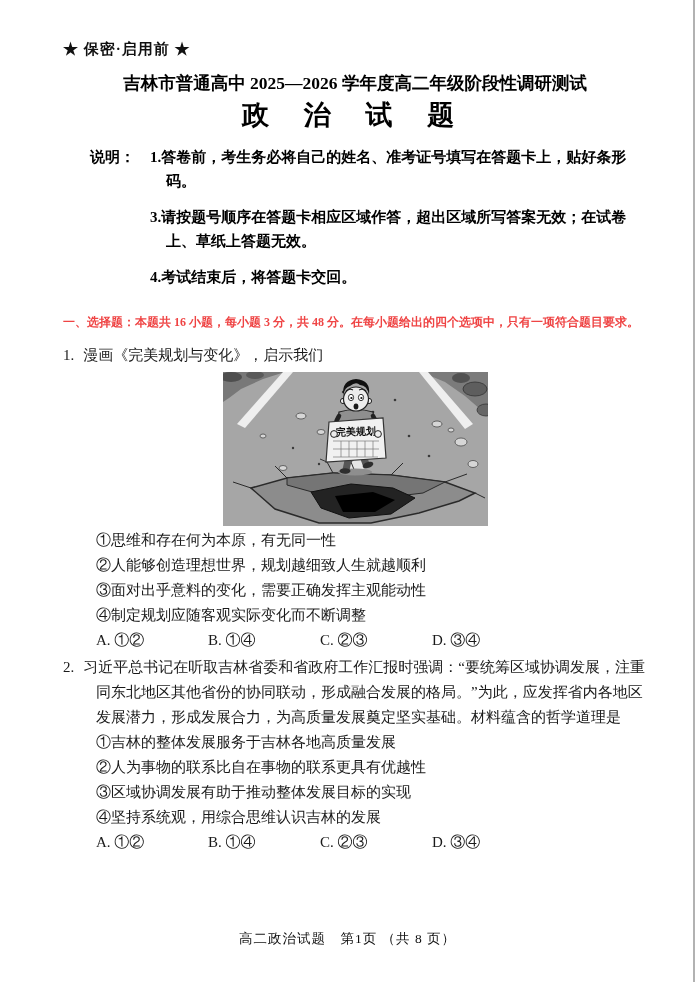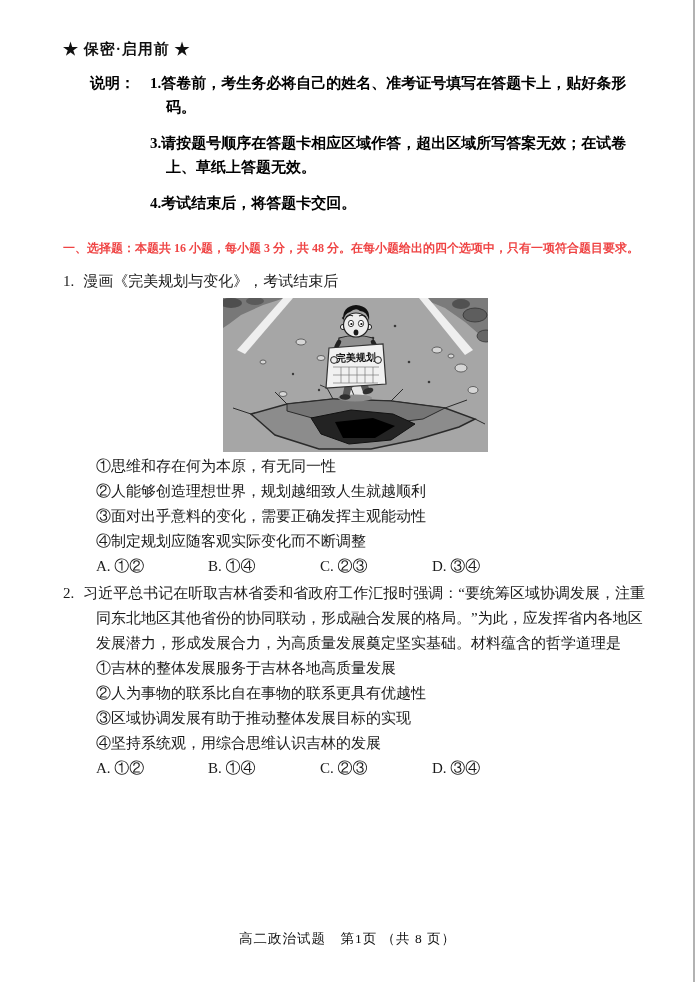--- a/index.html
+++ b/index.html
@@ -40,34 +40,36 @@
 </head>
 <body>
 
 <div class="page">
   <div class="scan-edge"></div>
 
   <div class="content">
 
     <div class="security">★ 保密·启用前 ★</div>
 
+    <div class="subtitle">吉林市普通高中 2025—2026 学年度高二年级阶段性调研测试</div>
 
+    <h1 class="title">政 治 试 题</h1>
 
     <div class="instructions">
       <span class="instr-label">说明：</span>
       <div class="instr-items">
         <p class="instr-item">1.答卷前，考生务必将自己的姓名、准考证号填写在答题卡上，贴好条形码。</p>
         <p class="instr-item">3.请按题号顺序在答题卡相应区域作答，超出区域所写答案无效；在试卷上、草纸上答题无效。</p>
         <p class="instr-item">4.考试结束后，将答题卡交回。</p>
       </div>
     </div>
 
     <div class="section-heading"><span>一、</span><span>选择题：本题共 16 小题，每小题 3 分，共 48 分。在每小题给出的四个选项中，只有一项符合题目要求。</span></div>
 
-    <div class="question"><span class="qnum">1.</span><span>漫画《完美规划与变化》，考试结束后</span></div>
+    <div class="question"><span class="qnum">1.</span><span>漫画《完美规划与变化》，启示我们</span></div>
 
     <figure class="cartoon">
       <svg viewBox="0 0 265 154" width="265" height="154">
 
         <rect x="0" y="0" width="265" height="154" fill="#a6a6a6"></rect>
 
         <path d="M0,0 L62,0 L40,7 L18,17 L6,26 L0,30 Z" fill="#787878"></path>
         <ellipse cx="8" cy="5" rx="11" ry="5" fill="#4e4e4e"></ellipse>
         <ellipse cx="32" cy="3" rx="9" ry="4" fill="#5a5a5a"></ellipse>
         <path d="M198,0 L265,0 L265,44 L242,24 L222,10 Z" fill="#7b7b7b"></path>

